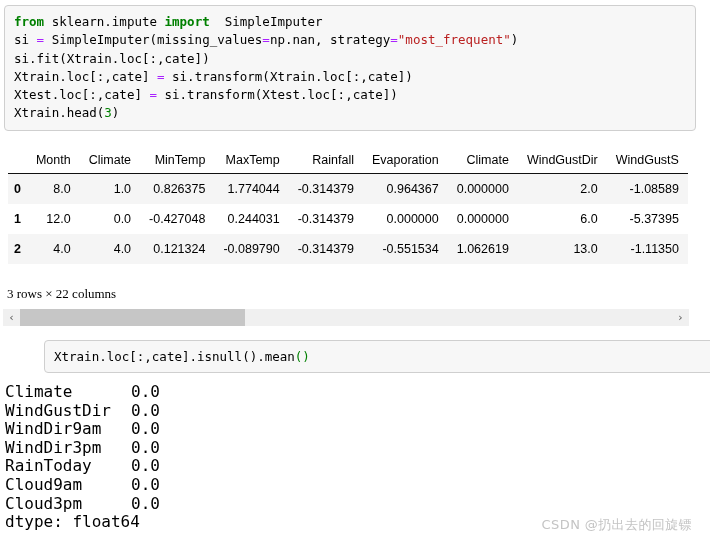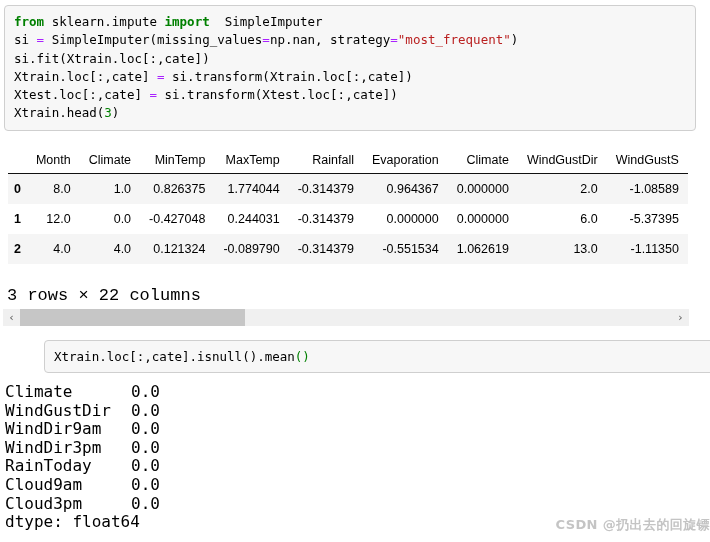--- a/index.html
+++ b/index.html
@@ -98,23 +98,23 @@
     padding-right: 6px;
   }
   table.dataframe tbody tr.odd-row { background: #f5f5f5; }
   table.dataframe tbody tr.even-row { background: #ffffff; }
 
   
   #df-shape {
     position: absolute;
     left: 7px;
     top: 286px;
-    font-size: 17px;
-    color: #000000;
-    font-family: Liberation Mono, monospace;
+    font-size: 13px;
+    color: #000000;
+    font-family: Liberation Serif, serif;
   }
 
   
   #df-scrollbar {
     position: absolute;
     left: 3px;
     top: 309px;
     width: 686px;
     height: 17px;
     background: #f0f0f0;
@@ -160,28 +160,27 @@
     color: #000000;
     white-space: pre;
   }
   .series-row { display: block; height: 18.6px; }
   .series-name { display: inline-block; width: 126px; }
   .series-val  { display: inline-block; }
 
   
   #watermark {
     position: absolute;
-    right: 0;
+    right: 18px;
     bottom: 8px;
     color: #c4c4c4;
     font-size: 13px;
     font-family: "DejaVu Sans", sans-serif;
     letter-spacing: 0.4px;
     user-select: none;
-    font-weight: bold;
   }
 </style>
 </head>
 <body>
 
 <div id="cell-1" class="code-cell"><span class="code-line"><span class="tok-kw">from</span><span class="tok-plain"> sklearn.impute </span><span class="tok-kw">import</span><span class="tok-plain">  SimpleImputer</span></span><span class="code-line"><span class="tok-plain">si </span><span class="tok-op">=</span><span class="tok-plain"> SimpleImputer(missing_values</span><span class="tok-op">=</span><span class="tok-plain">np.nan, strategy</span><span class="tok-op">=</span><span class="tok-str">"most_frequent"</span><span class="tok-plain">)</span></span><span class="code-line"><span class="tok-plain">si.fit(Xtrain.loc[:,cate])</span></span><span class="code-line"><span class="tok-plain">Xtrain.loc[:,cate] </span><span class="tok-op">=</span><span class="tok-plain"> si.transform(Xtrain.loc[:,cate])</span></span><span class="code-line"><span class="tok-plain">Xtest.loc[:,cate] </span><span class="tok-op">=</span><span class="tok-plain"> si.transform(Xtest.loc[:,cate])</span></span><span class="code-line"><span class="tok-plain">Xtrain.head(</span><span class="tok-num">3</span><span class="tok-plain">)</span></span></div>
 
 <div id="df-area">
   <table class="dataframe">
     <thead>

